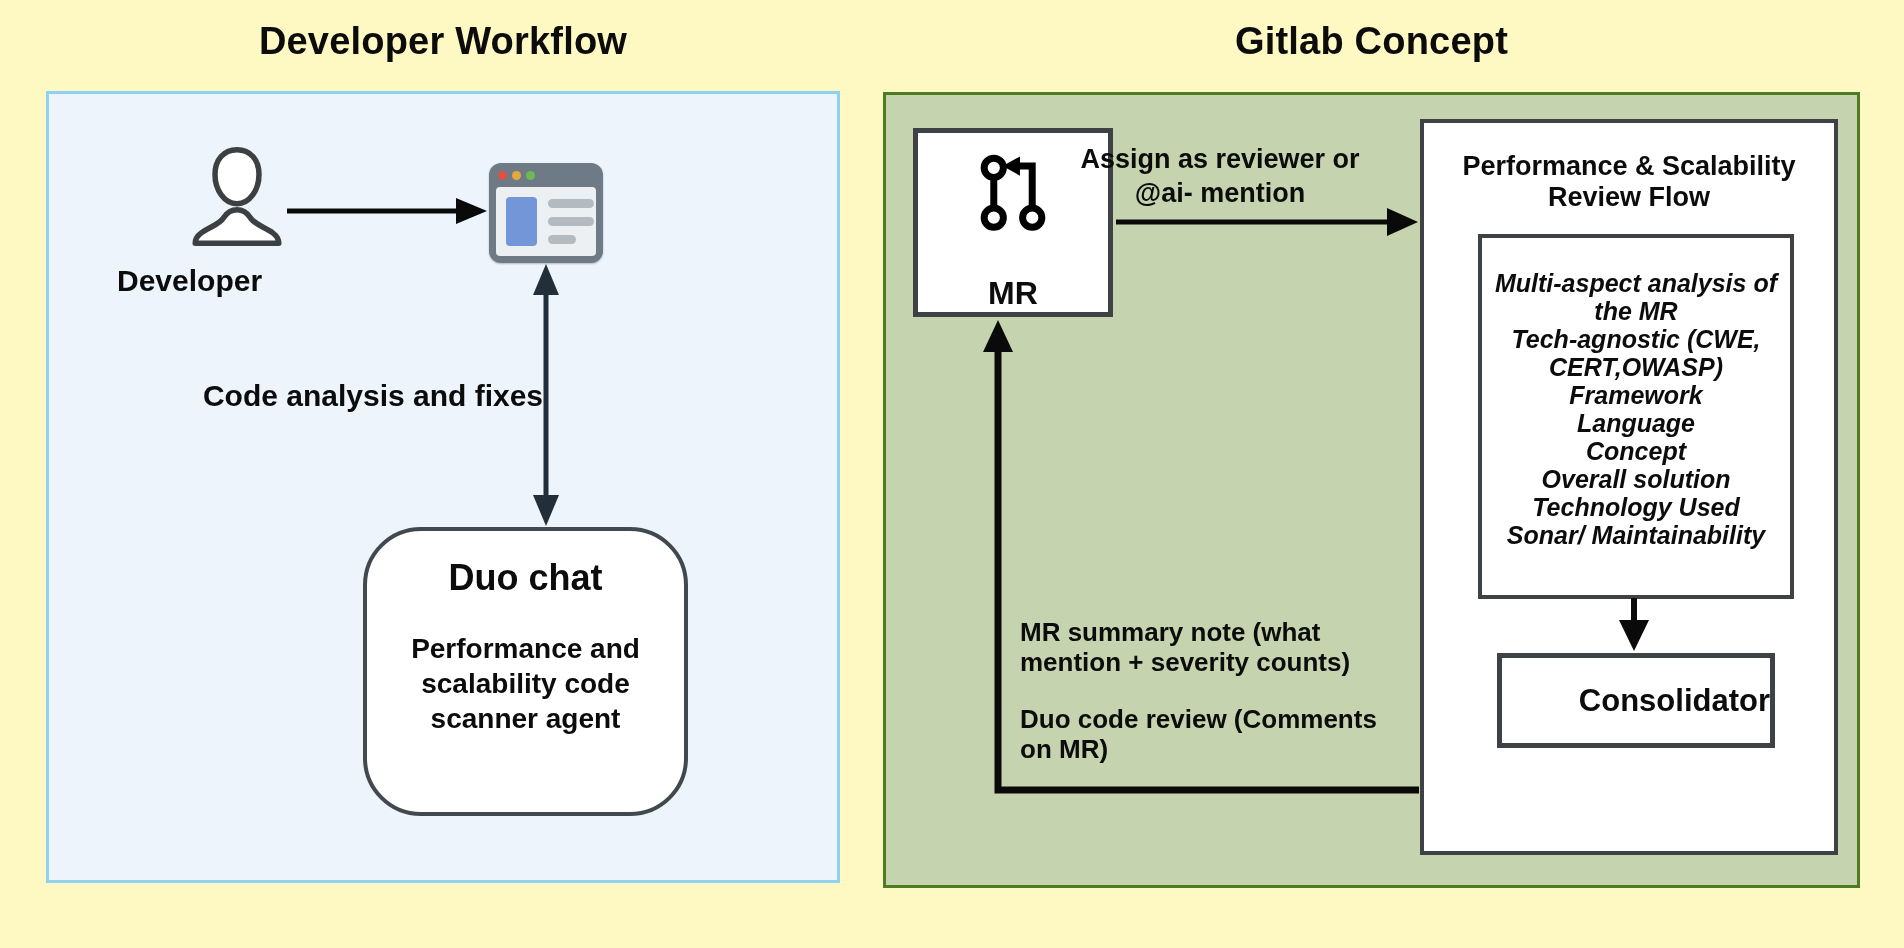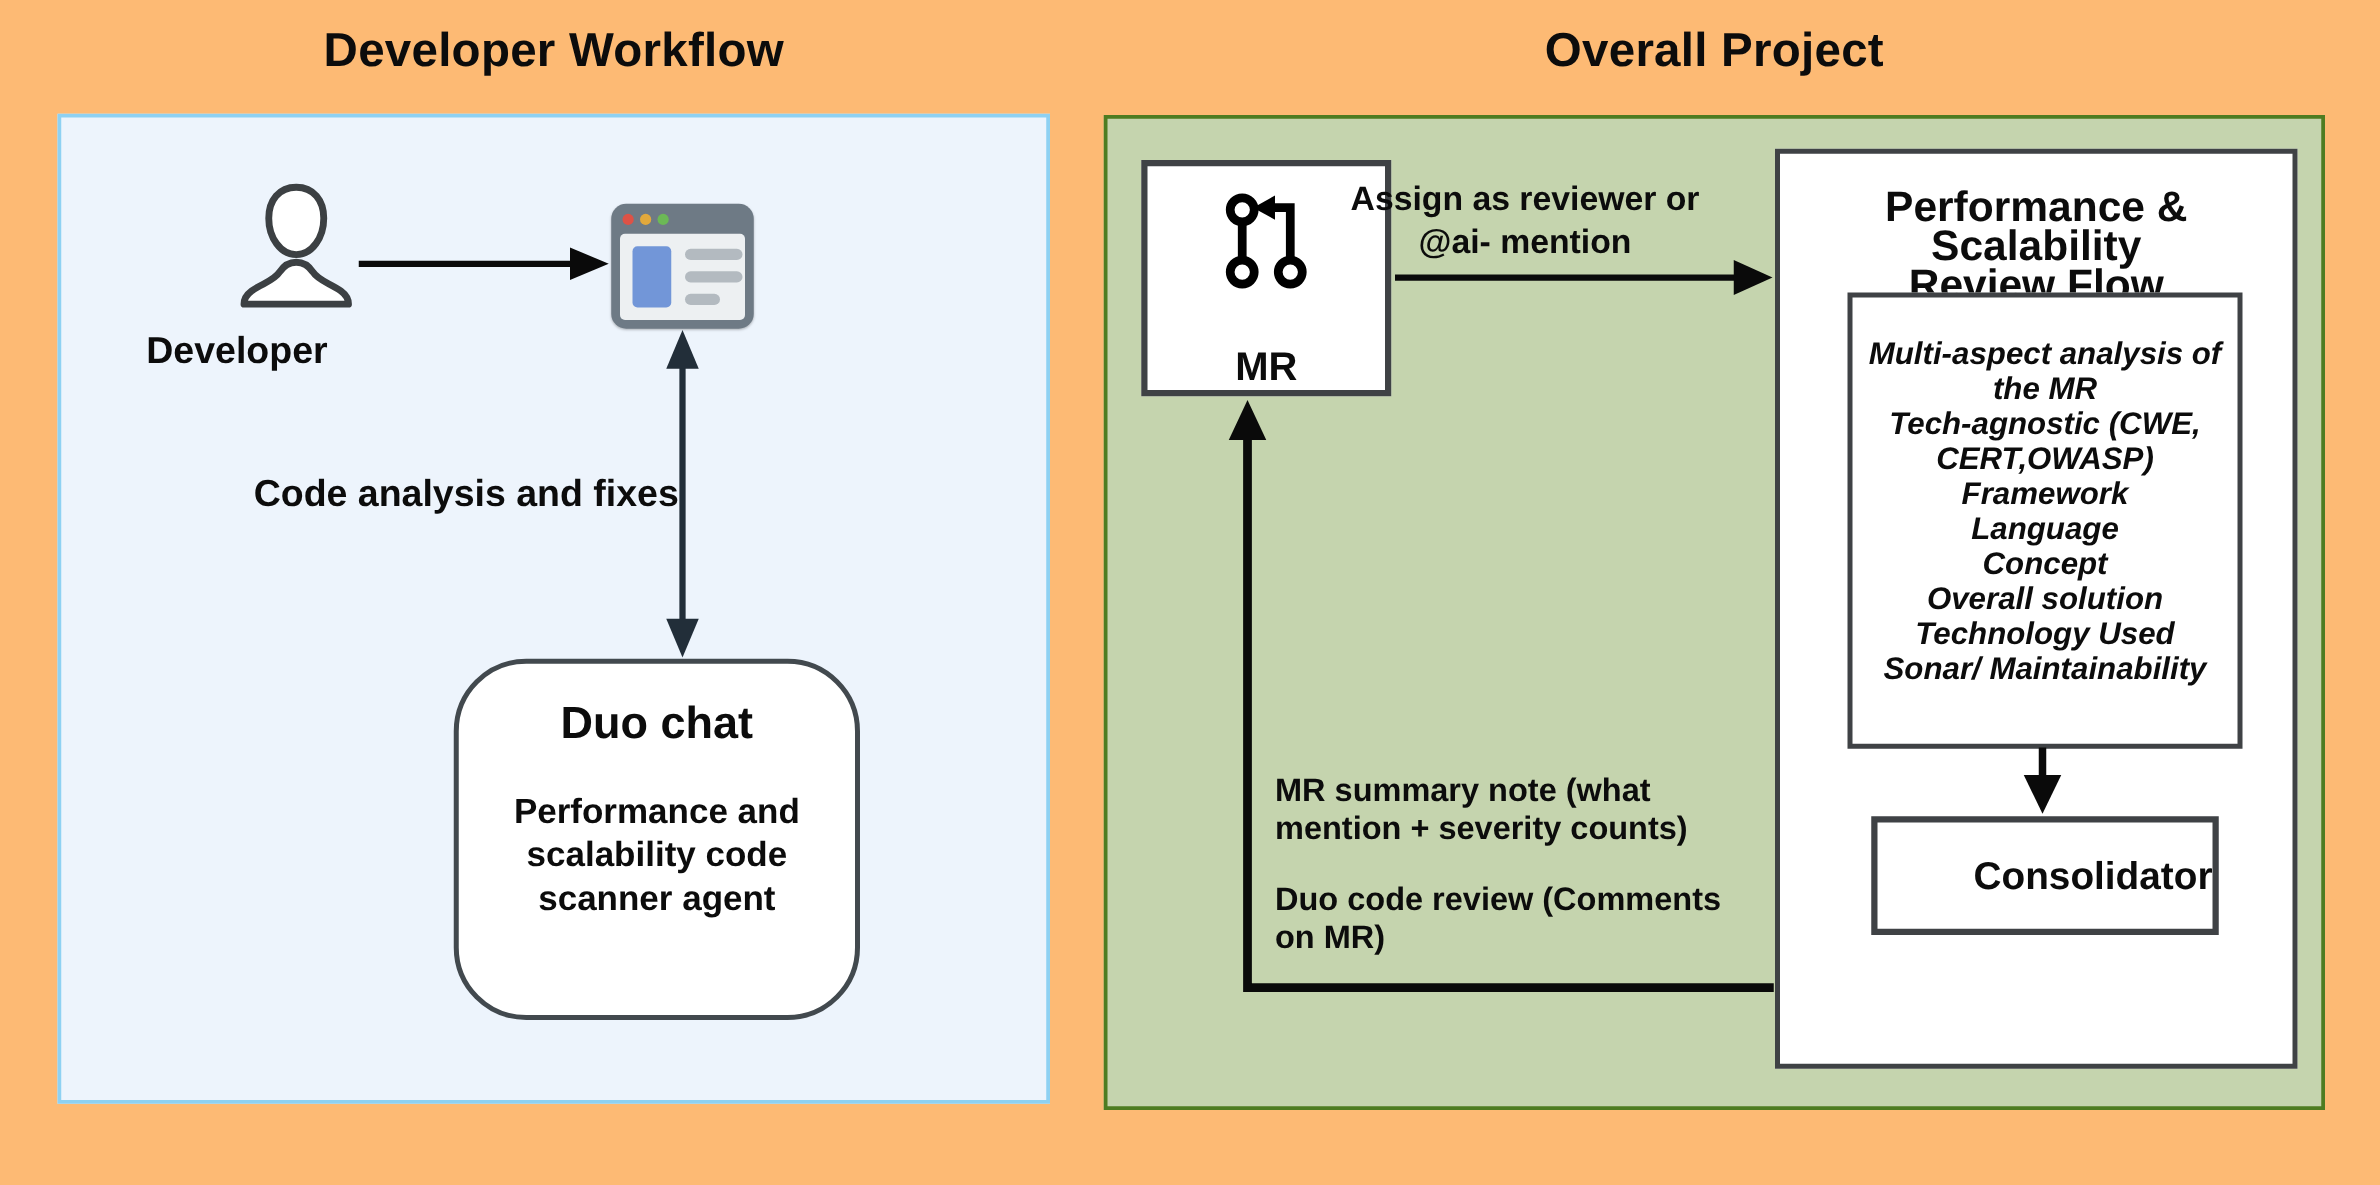--- a/index.html
+++ b/index.html
@@ -1,17 +1,17 @@
 <!DOCTYPE html>
 <html><head>
 <meta charset="utf-8">
 <style>
   html,body { margin:0; padding:0; background:#ffffff; }
   .canvas {
-    position:relative; width:1904px; height:948px; background:#fdba74;
+    position:relative; width:1904px; height:948px; background:#fef9c3;
     font-family:"Liberation Sans", sans-serif; color:#0c0c0c; overflow:hidden;
   }
   .abs { position:absolute; }
 
   
   .panel-title { font-size:38px; font-weight:700; text-align:center; letter-spacing:0.2px; }
   .title-left  { left:46px;  top:20px; width:794px; }
   .title-right { left:883px; top:20px; width:977px; }
 
   
@@ -60,21 +60,21 @@
 
   .assign-label {
     left:1040px; top:142px; width:360px; text-align:center;
     font-size:27px; font-weight:700; line-height:34px; white-space:pre-line;
   }
 
   .flow-box {
     left:1420px; top:119px; width:418px; height:736px; box-sizing:border-box;
     background:#ffffff; border:4px solid #3f4245;
   }
-  .flow-title { margin-top:28px; text-align:center; font-size:34px; font-weight:700; line-height:31px; white-space:pre-line; }
+  .flow-title { margin-top:28px; text-align:center; font-size:27px; font-weight:700; line-height:31px; white-space:pre-line; }
   .analysis-box {
     position:absolute; left:54px; top:111px; width:316px; height:365px; box-sizing:border-box;
     border:4px solid #3f4245; background:#ffffff; text-align:center; padding-top:31px;font-style:italic;
   }
   .analysis-line { font-size:25px; font-weight:600; line-height:28px; }
 
   .consolidator-box {
     left:1497px; top:653px; width:278px; height:95px; box-sizing:border-box;
     background:#ffffff; border:5px solid #3f4245;
     display:flex; align-items:center; justify-content:flex-end;
@@ -91,21 +91,21 @@
   }
 
   .connectors { position:absolute; left:0; top:0; pointer-events:none; }
 </style>
 </head>
 <body>
 
 <div class="canvas">
 
   <div class="abs panel-title title-left">Developer Workflow</div>
-  <div class="abs panel-title title-right">Overall Project</div>
+  <div class="abs panel-title title-right">Gitlab Concept</div>
 
   <div class="abs panel panel-blue"></div>
   <div class="abs panel panel-green"></div>
 
   <svg class="abs person-icon" viewBox="0 0 100 100">
     <path d="M12 93 C12 90 13.5 86.5 17.5 83.5 C25 78 34 76 38 69.5 C41 65 45 62.5 50 62.5 C55 62.5 59 65 62 69.5 C66 76 75 78 82.5 83.5 C86.5 86.5 88 90 88 93 Z" fill="#ffffff" stroke="#3c4043" stroke-width="5" stroke-linejoin="round"></path>
     <path d="M50 8 C37.5 8 30 17.5 30 30.5 C30 44.5 38.5 57 50 57 C61.5 57 70 44.5 70 30.5 C70 17.5 62.5 8 50 8 Z" fill="#ffffff" stroke="#3c4043" stroke-width="5" stroke-linejoin="round"></path>
   </svg>
   <div class="abs developer-label">Developer</div>
 

